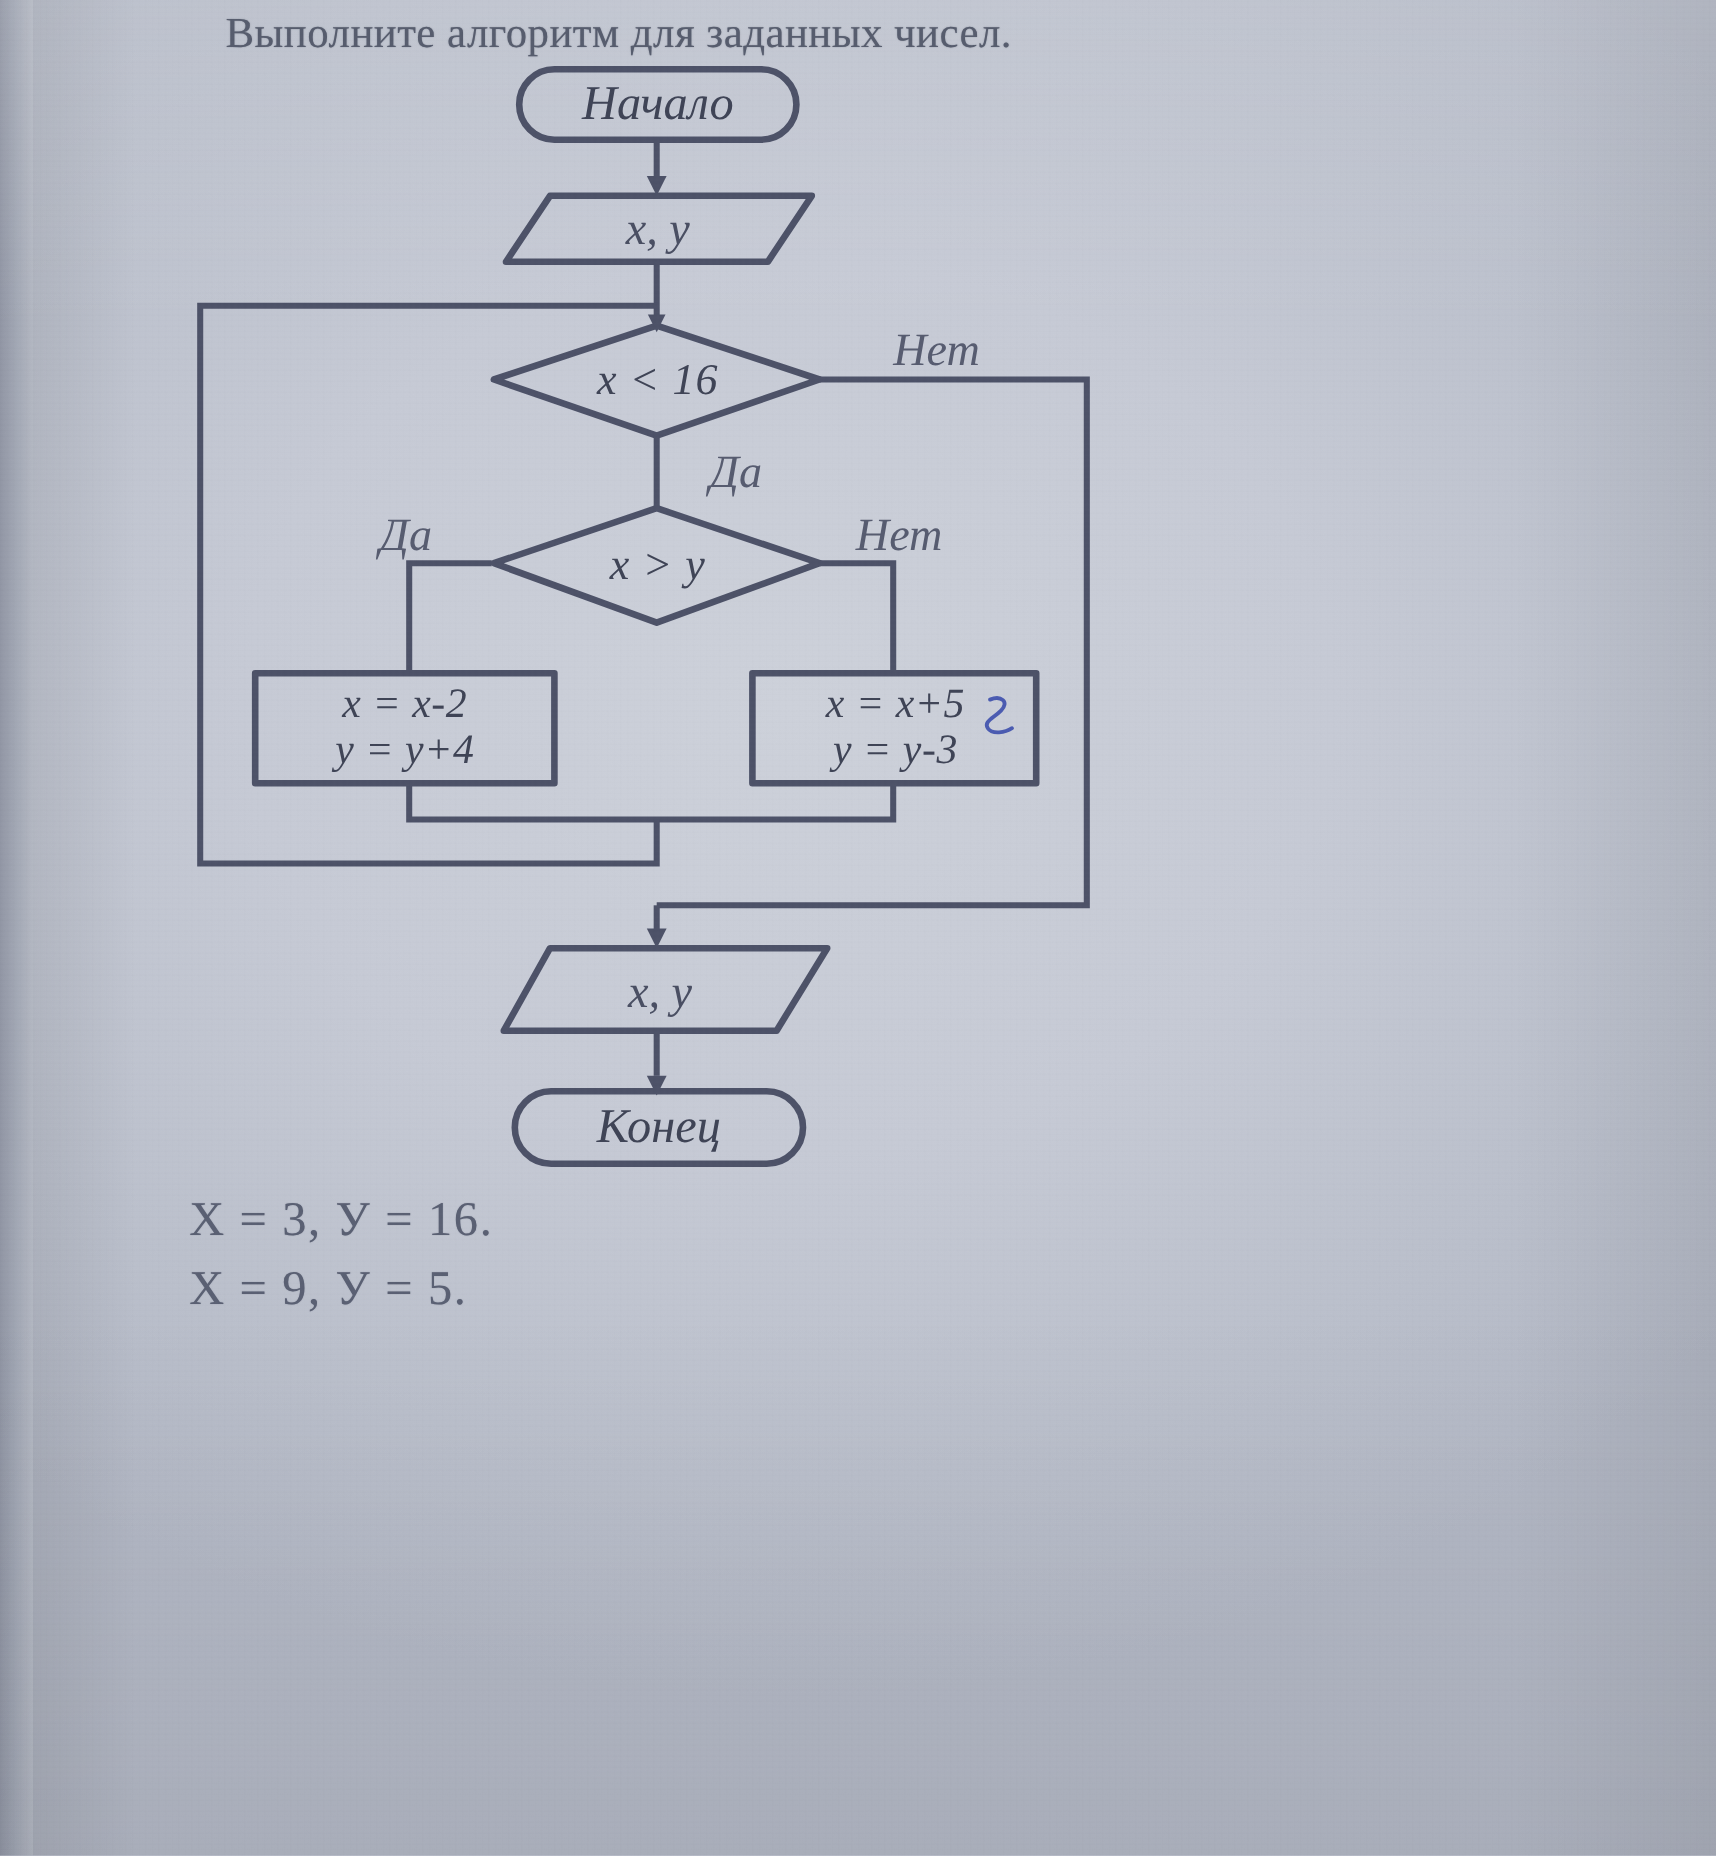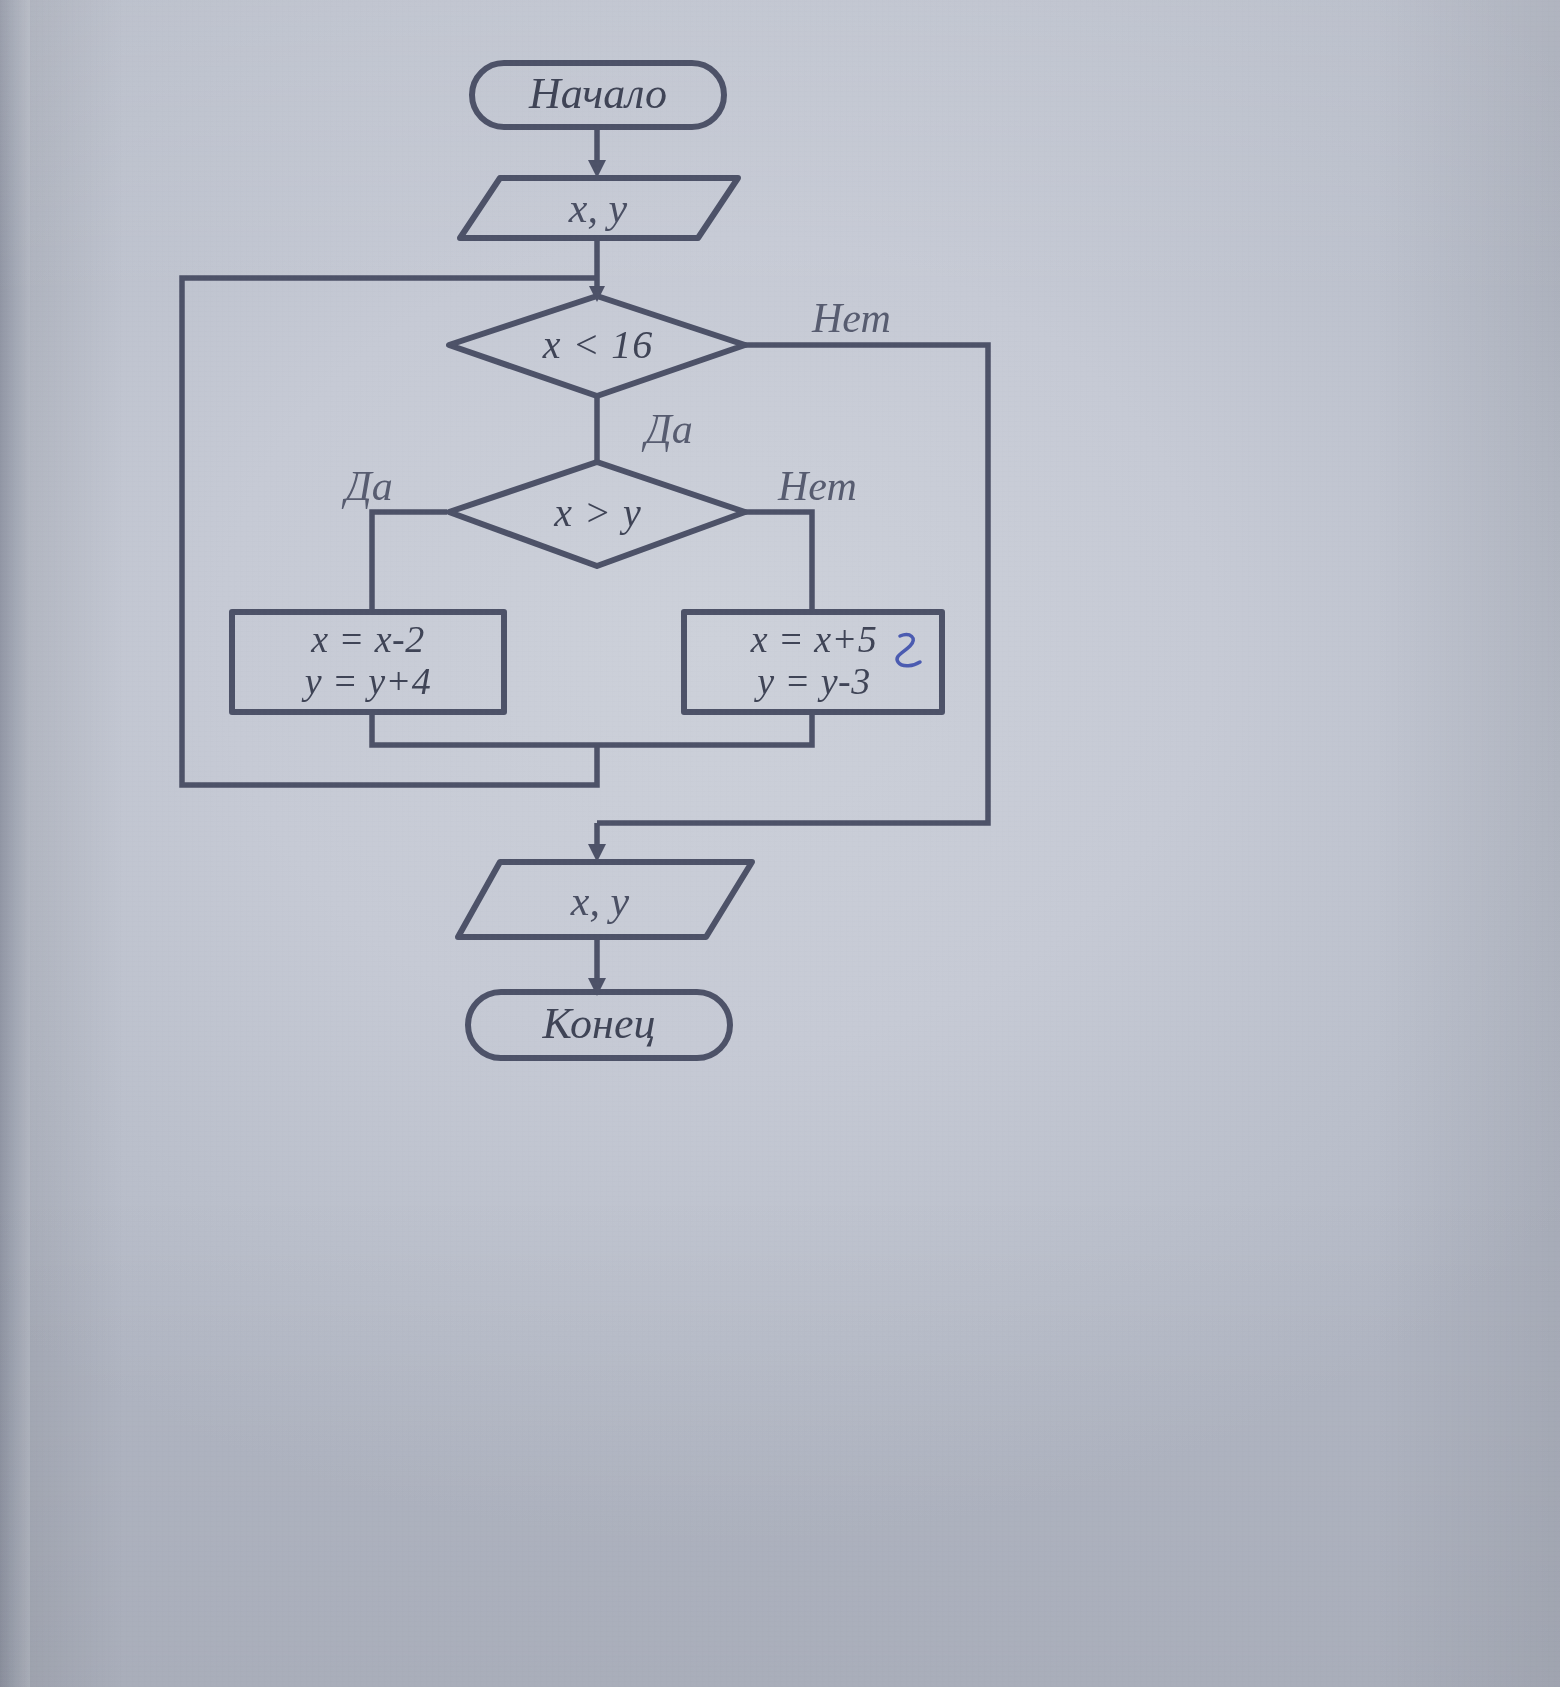--- a/index.html
+++ b/index.html
@@ -145,20 +145,21 @@
   
   .softblur { filter: blur(.45px); }
 </style>
 </head>
 <body>
 
 <div id="page">
 
   <div class="vignette"></div>
 
+  <div id="title">Выполните алгоритм для заданных чисел.</div>
 
   <svg id="flow" class="softblur" width="1560" height="1080" viewBox="0 0 1560 1080">
 
     <g>
       <path class="conn" d="M 597 125 L 597 160"></path>
       <path class="arrowhead" d="M 597 178 l -9 -18 l 18 0 z"></path>
     </g>
 
     <g>
       <path class="conn" d="M 597 238 L 597 296"></path>
@@ -235,15 +236,19 @@
       <path class="shape" d="M 500 862 L 752 862 L 706 937 L 458 937 Z"></path>
       <text class="lbl-cursive" x="600" y="915" text-anchor="middle">x, y</text>
     </g>
 
     <g>
       <rect class="shape" x="468" y="992" width="262" height="66" rx="33" ry="33"></rect>
       <text class="lbl-term" x="599" y="1038" text-anchor="middle">Конец</text>
     </g>
   </svg>
 
+  <div id="givens">
+    <div>X = 3, У = 16.</div>
+    <div>X = 9, У = 5.</div>
+  </div>
 
   <div class="grain"></div>
 </div>
 
 </body></html>

